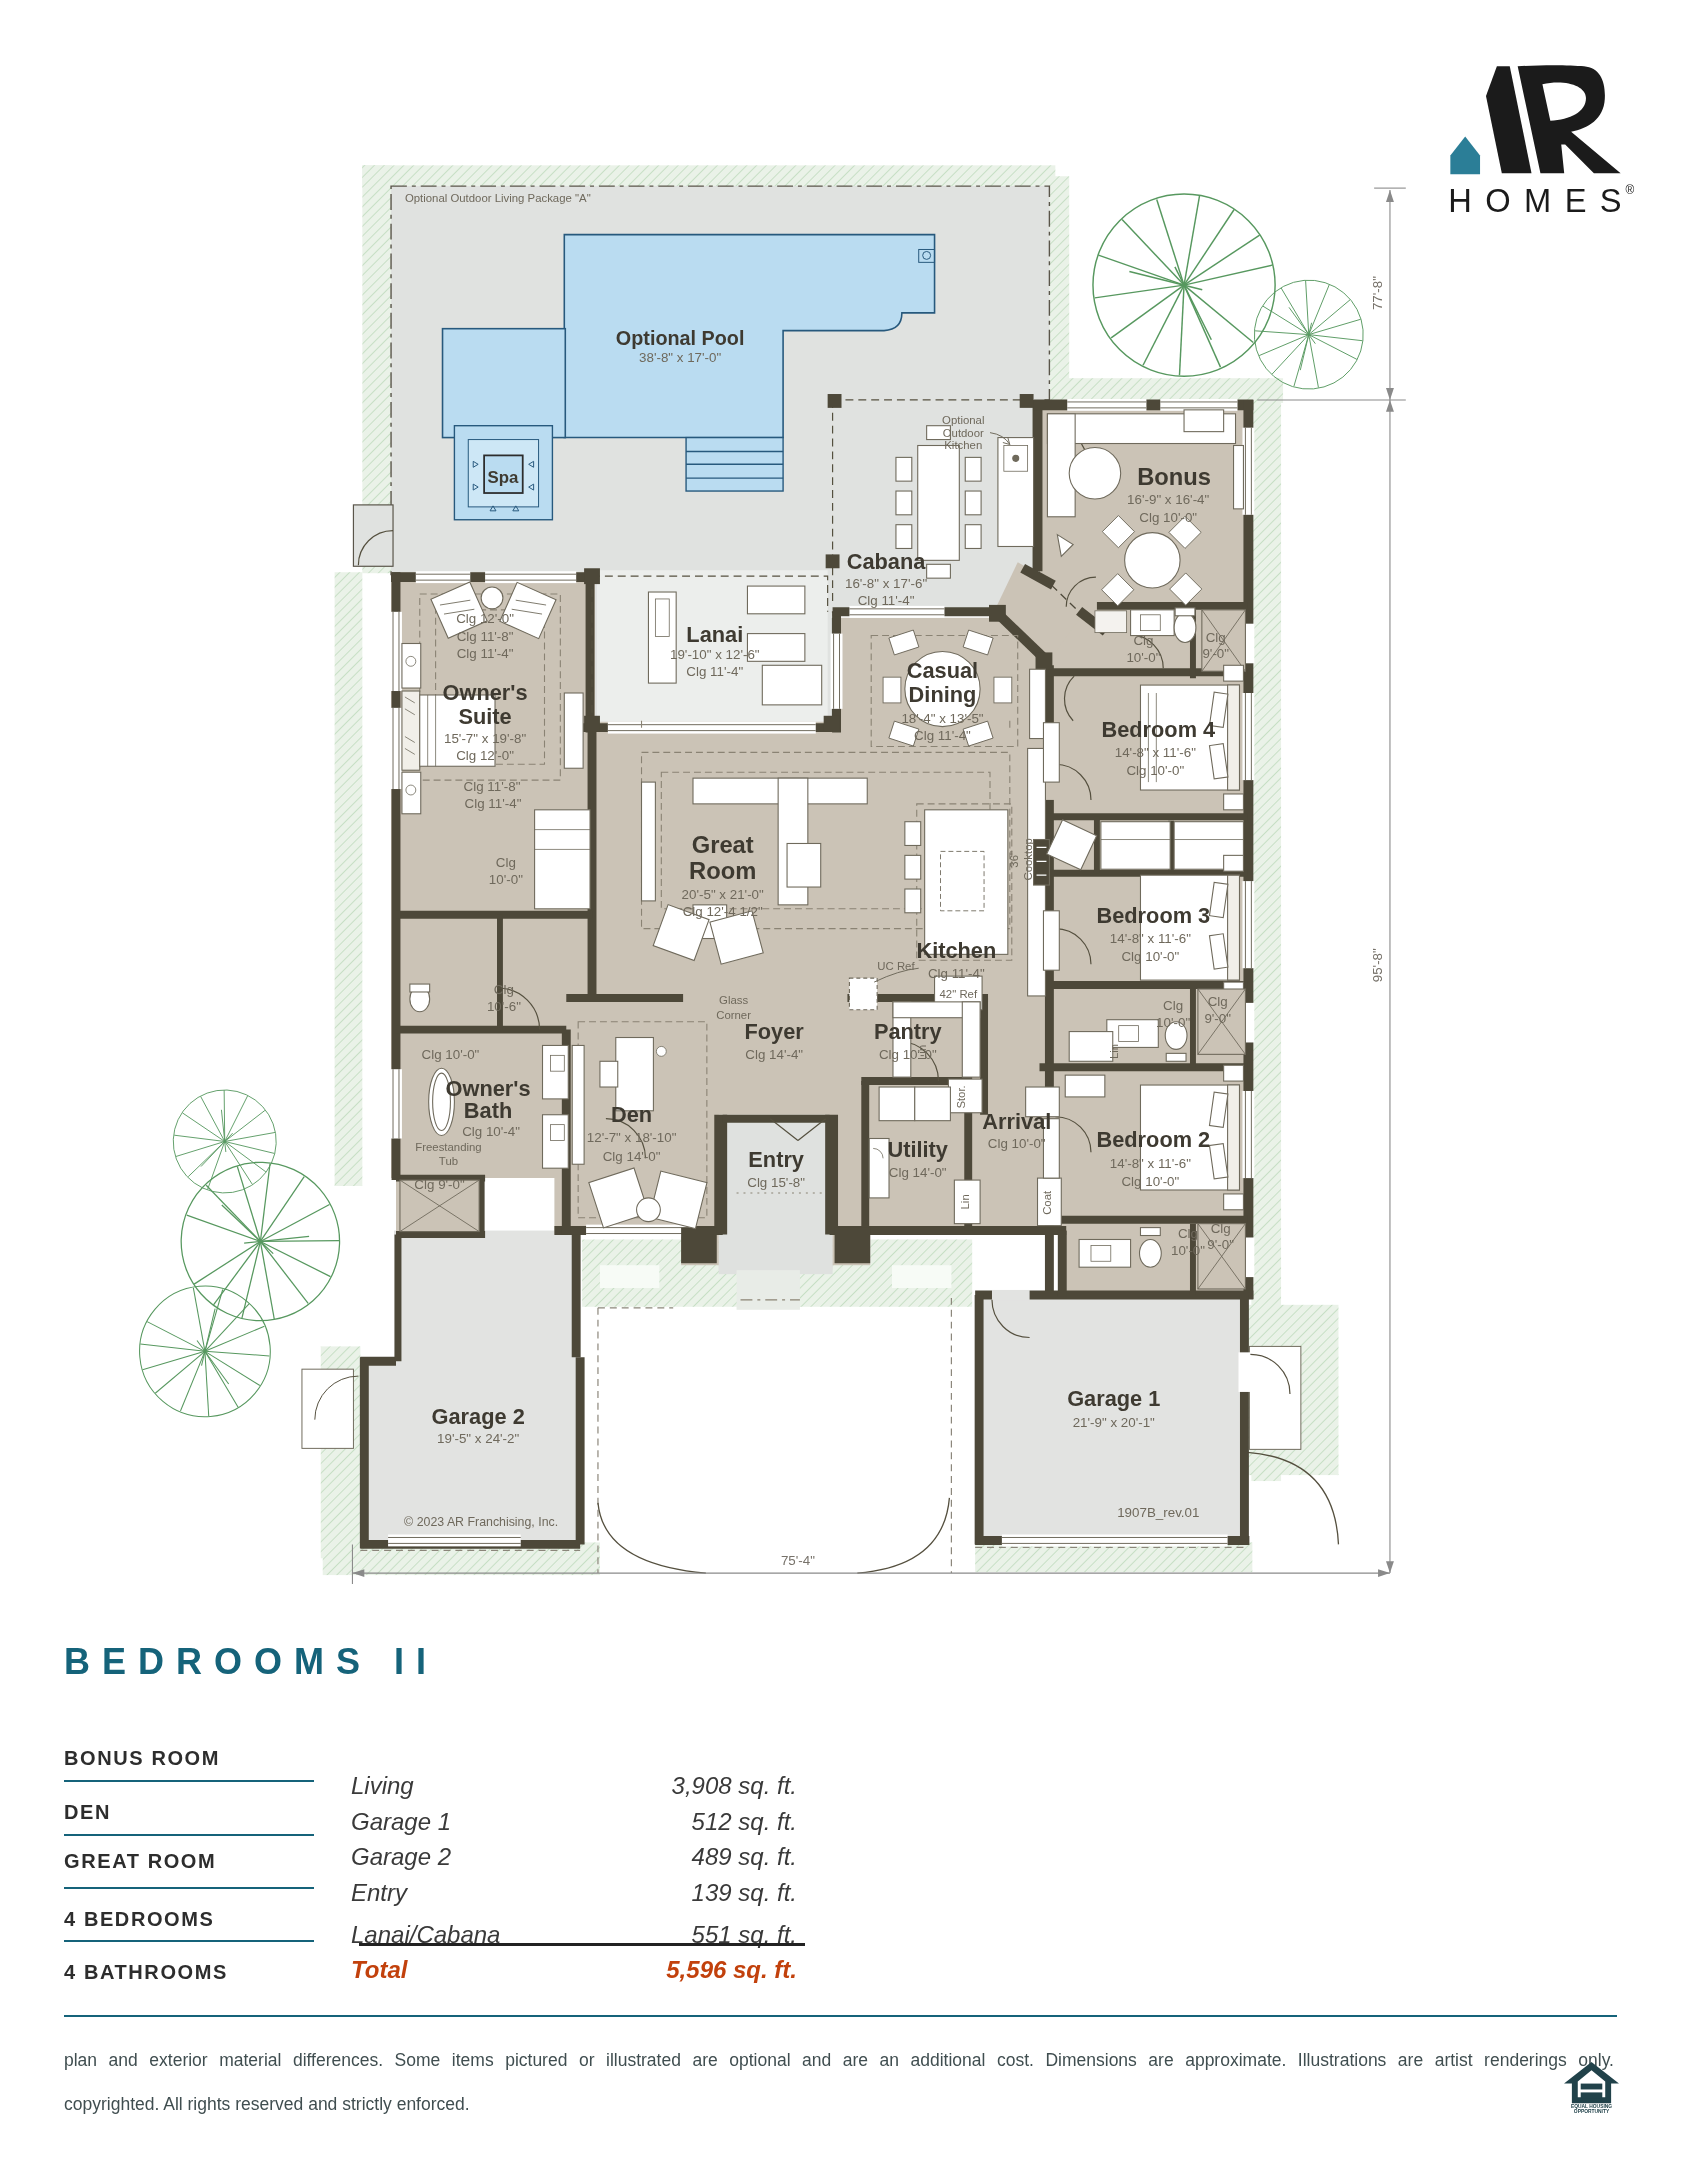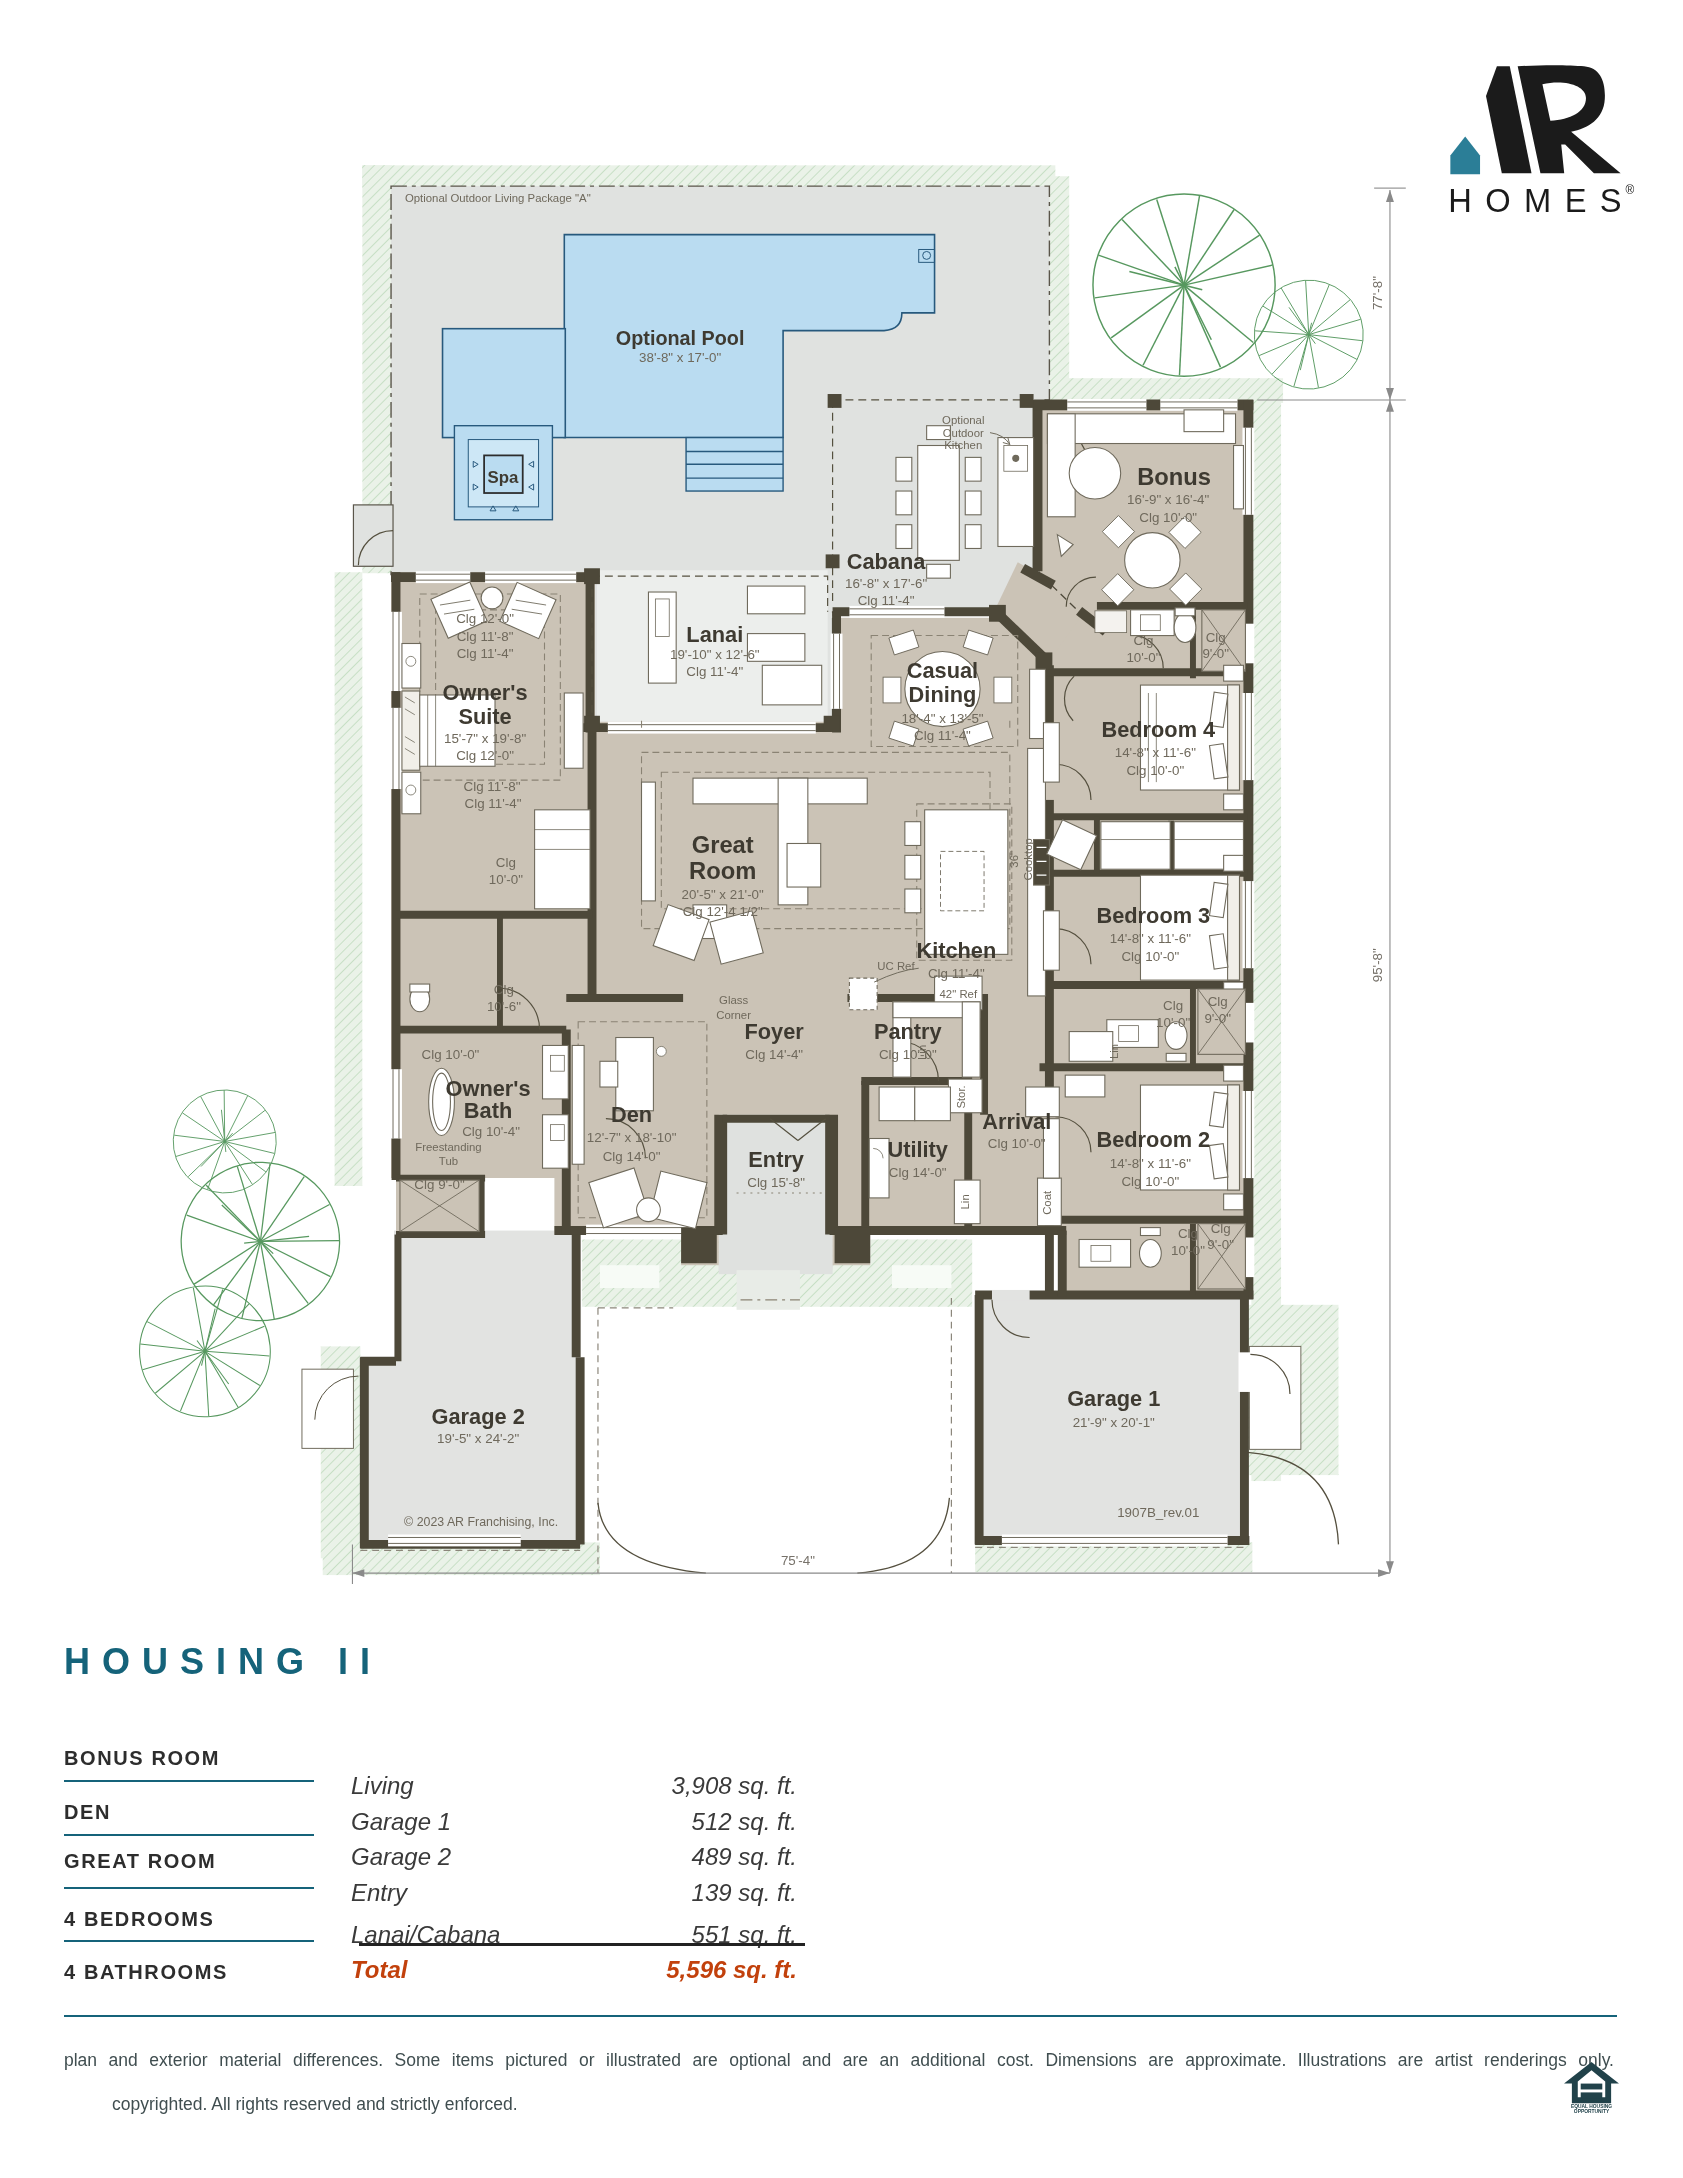--- a/index.html
+++ b/index.html
@@ -720,21 +720,21 @@
 
 <path fill-rule="evenodd" fill="#1b1b1b" d="M1533,67 C1556,65.5 1585,65.5 1600,67 C1616,68.5 1622,82 1621,100 C1620,120 1604,130 1587,133 L1637,175 L1610,175 L1581,146 L1577,146 L1580,175 L1556,175 Z M1558,85 L1566,122 C1586,121 1602,113 1602,99 C1602,86 1580,80 1558,85 Z"></path>
 
 <path d="M1480,138 L1495,157 L1495,176 L1465,176 L1465,157 Z" fill="#2b7e97"></path>
 
 <text x="1463" y="214" font-family="Liberation Sans, sans-serif" font-size="33px" letter-spacing="13.5" fill="#1b1b1b">HOMES</text>
 <text x="1642" y="196" font-family="Liberation Sans, sans-serif" font-size="12px" fill="#1b1b1b">®</text>
 </g>
 </svg>
 
-<div class="abs" style="left:64px;top:1641px;font-size:36px;font-weight:bold;letter-spacing:12px;color:#15637a;">HOUSING II</div>
+<div class="abs" style="left:64px;top:1641px;font-size:36px;font-weight:bold;letter-spacing:12px;color:#15637a;">BEDROOMS II</div>
 
 <div class="feat" style="top:1747px;text-align:right;">BONUS ROOM</div>
 <div class="frule" style="top:1780px;"></div>
 <div class="feat" style="top:1801px;">DEN</div>
 <div class="frule" style="top:1834px;"></div>
 <div class="feat" style="top:1850px;text-align:right;">GREAT ROOM</div>
 <div class="frule" style="top:1887px;"></div>
 <div class="feat" style="top:1908px;">4 BEDROOMS</div>
 <div class="frule" style="top:1940px;"></div>
 <div class="feat" style="top:1961px;">4 BATHROOMS</div>
@@ -743,21 +743,21 @@
 <div class="trow" style="top:1808px;">Garage 1<span class="v">512 sq. ft.</span></div>
 <div class="trow" style="top:1843px;">Garage 2<span class="v">489 sq. ft.</span></div>
 <div class="trow" style="top:1879px;">Entry<span class="v">139 sq. ft.</span></div>
 <div class="trow" style="top:1915px;margin-top:6px;">Lanai/Cabana<span class="v">551 sq. ft.</span></div>
 <div class="abs" style="left:359px;top:1943px;width:446px;height:2.5px;background:#222;"></div>
 <div class="trow" style="top:1956px;font-weight:bold;color:#c2410c;">Total<span class="v">5,596 sq. ft.</span></div>
 
 <div class="abs" style="left:64px;top:2015px;width:1553px;height:2px;background:#15637a;"></div>
 
 <div class="para" style="top:2050px;">plan and exterior material differences. Some items pictured or illustrated are optional and are an additional cost. Dimensions are approximate. Illustrations are artist renderings only.</div>
-<div class="para" style="top:2094px;text-align-last:left;margin-left:48px;">copyrighted. All rights reserved and strictly enforced.</div>
+<div class="para" style="top:2094px;text-align-last:left;">copyrighted. All rights reserved and strictly enforced.</div>
 
 <div class="abs" style="left:1564px;top:2062px;">
 <svg width="55" height="51" viewBox="0 0 56 52">
 <path d="M28,0 L0,22 L8,22 L8,42 L48,42 L48,22 L56,22 Z M28,8.5 L42,20 L42,36 L14,36 L14,20 Z" fill="#21424a" fill-rule="evenodd"></path>
 <rect x="17" y="22" width="22" height="6" fill="#21424a"></rect>
 <rect x="17" y="31" width="22" height="6" fill="#21424a"></rect>
 <text x="28" y="47" font-size="5px" text-anchor="middle" fill="#21424a" font-family="Liberation Sans, sans-serif" font-weight="bold">EQUAL HOUSING</text>
 <text x="28" y="52" font-size="5px" text-anchor="middle" fill="#21424a" font-family="Liberation Sans, sans-serif" font-weight="bold">OPPORTUNITY</text>
 </svg>
 </div>

